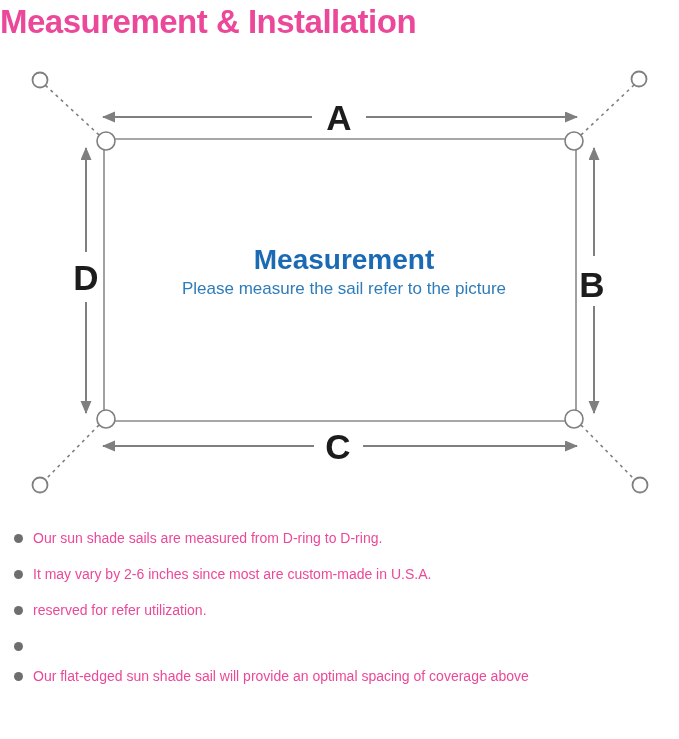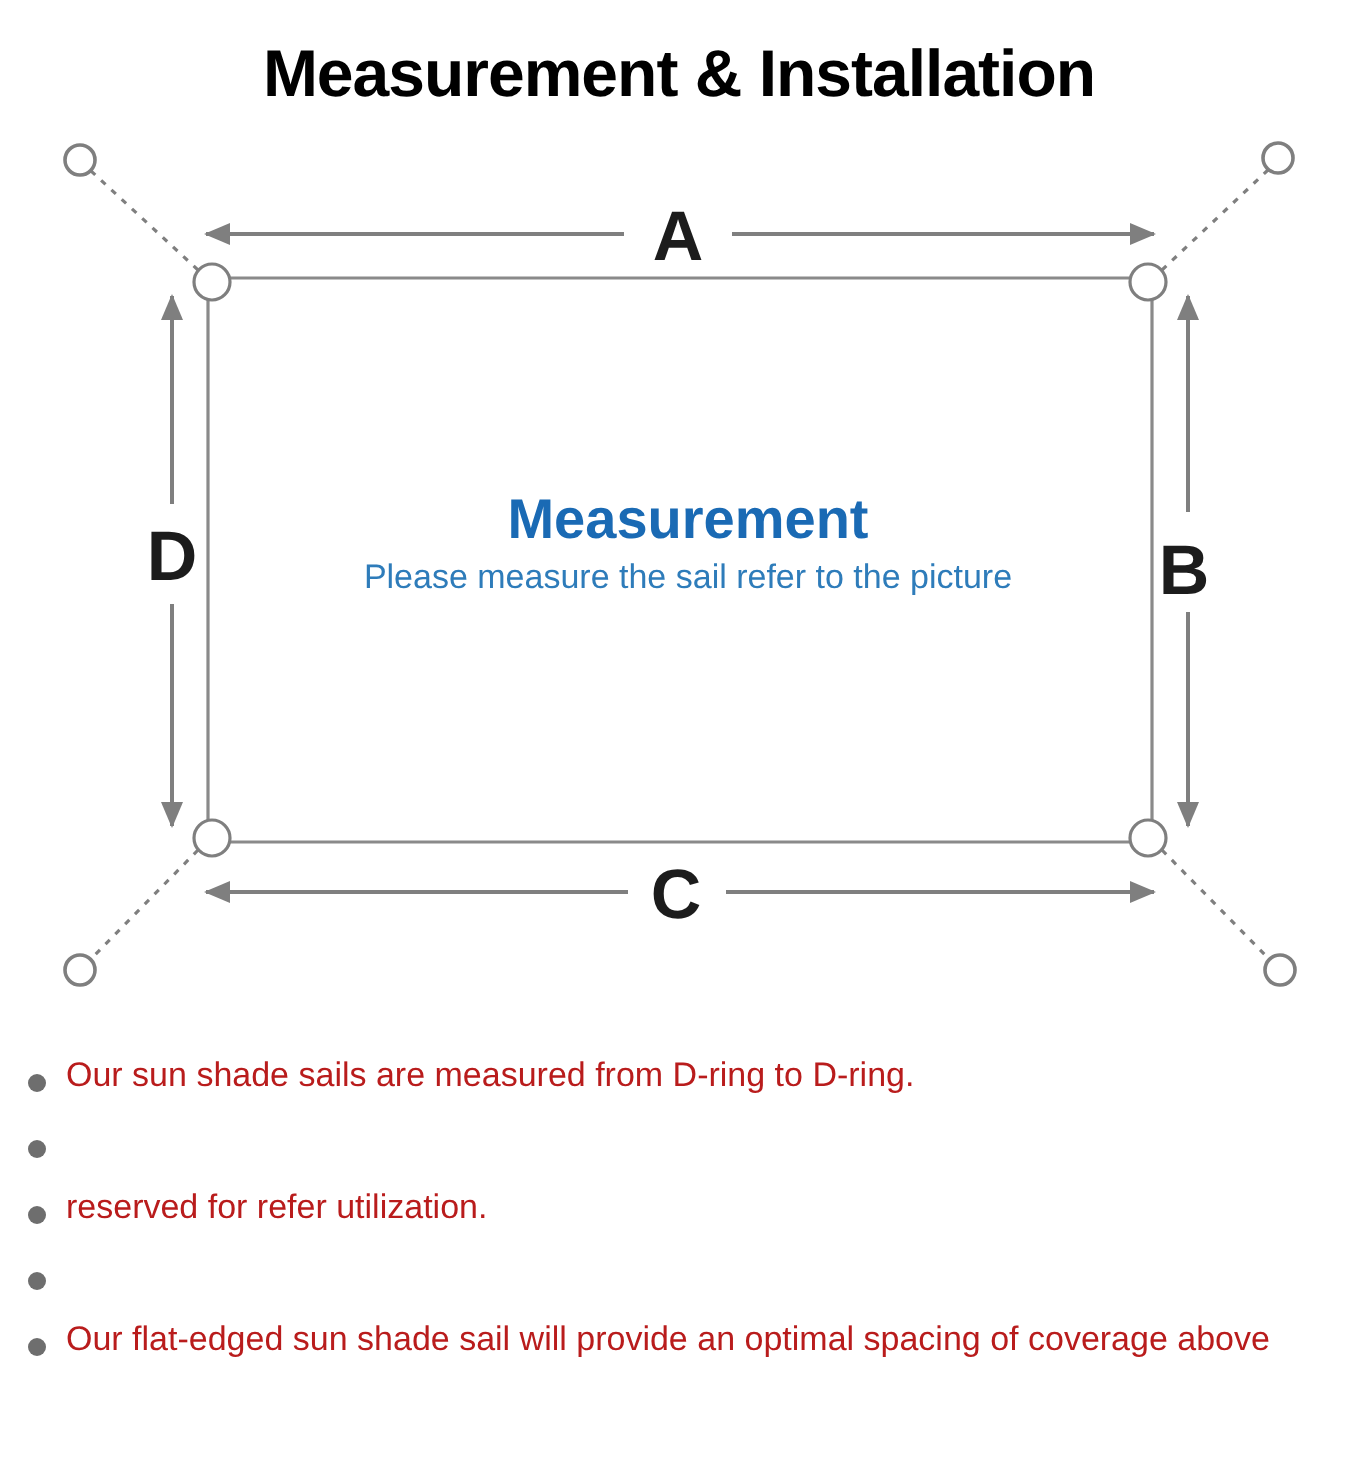--- a/index.html
+++ b/index.html
@@ -10,50 +10,50 @@
   }
   .page {
     position: relative;
     width: 679px;
     height: 739px;
     background: #ffffff;
     overflow: hidden;
   }
   .page-title {
     margin: 0;
-    padding-top: 18px;
-    text-align: center;
+    padding-top: 3px;
+    text-align: left;
     font-size: 33px;
     font-weight: bold;
     letter-spacing: -0.5px;
-    color: #000000;
+    color: #ec4899;
   }
   .diagram-wrap {
     position: absolute;
     top: 60px;
     left: 0;
     width: 679px;
     height: 460px;
   }
   .notes {
     position: absolute;
     top: 527px;
     left: 0;
     width: 679px;
     list-style: none;
     margin: 0;
     padding: 0 8px 0 12px;
     box-sizing: border-box;
   }
   .note-item {
     display: flex;
-    align-items: center;
+    align-items: flex-start;
     margin-bottom: 14px;
-    color: #b91c1c;
-    font-size: 17px;
+    color: #ec4899;
+    font-size: 14px;
     line-height: 22px;
   }
   .bullet-dot {
     flex: 0 0 auto;
     width: 9px;
     height: 9px;
     border-radius: 50%;
     background: #6e6e6e;
     margin: 7px 10px 0 2px;
   }
@@ -115,20 +115,23 @@
 
   <ul class="notes">
     <li class="note-item">
       <span class="bullet-dot"></span>
       <span class="note-lines">
         <span>Our sun shade sails are measured from D-ring to D-ring.</span>
       </span>
     </li>
     <li class="note-item">
       <span class="bullet-dot"></span>
+      <span class="note-lines">
+        <span>It may vary by 2-6 inches since most are custom-made in U.S.A.</span>
+      </span>
     </li>
     <li class="note-item">
       <span class="bullet-dot"></span>
       <span class="note-lines">
         <span>reserved for refer utilization.</span>
       </span>
     </li>
     <li class="note-item">
       <span class="bullet-dot"></span>
     </li>

